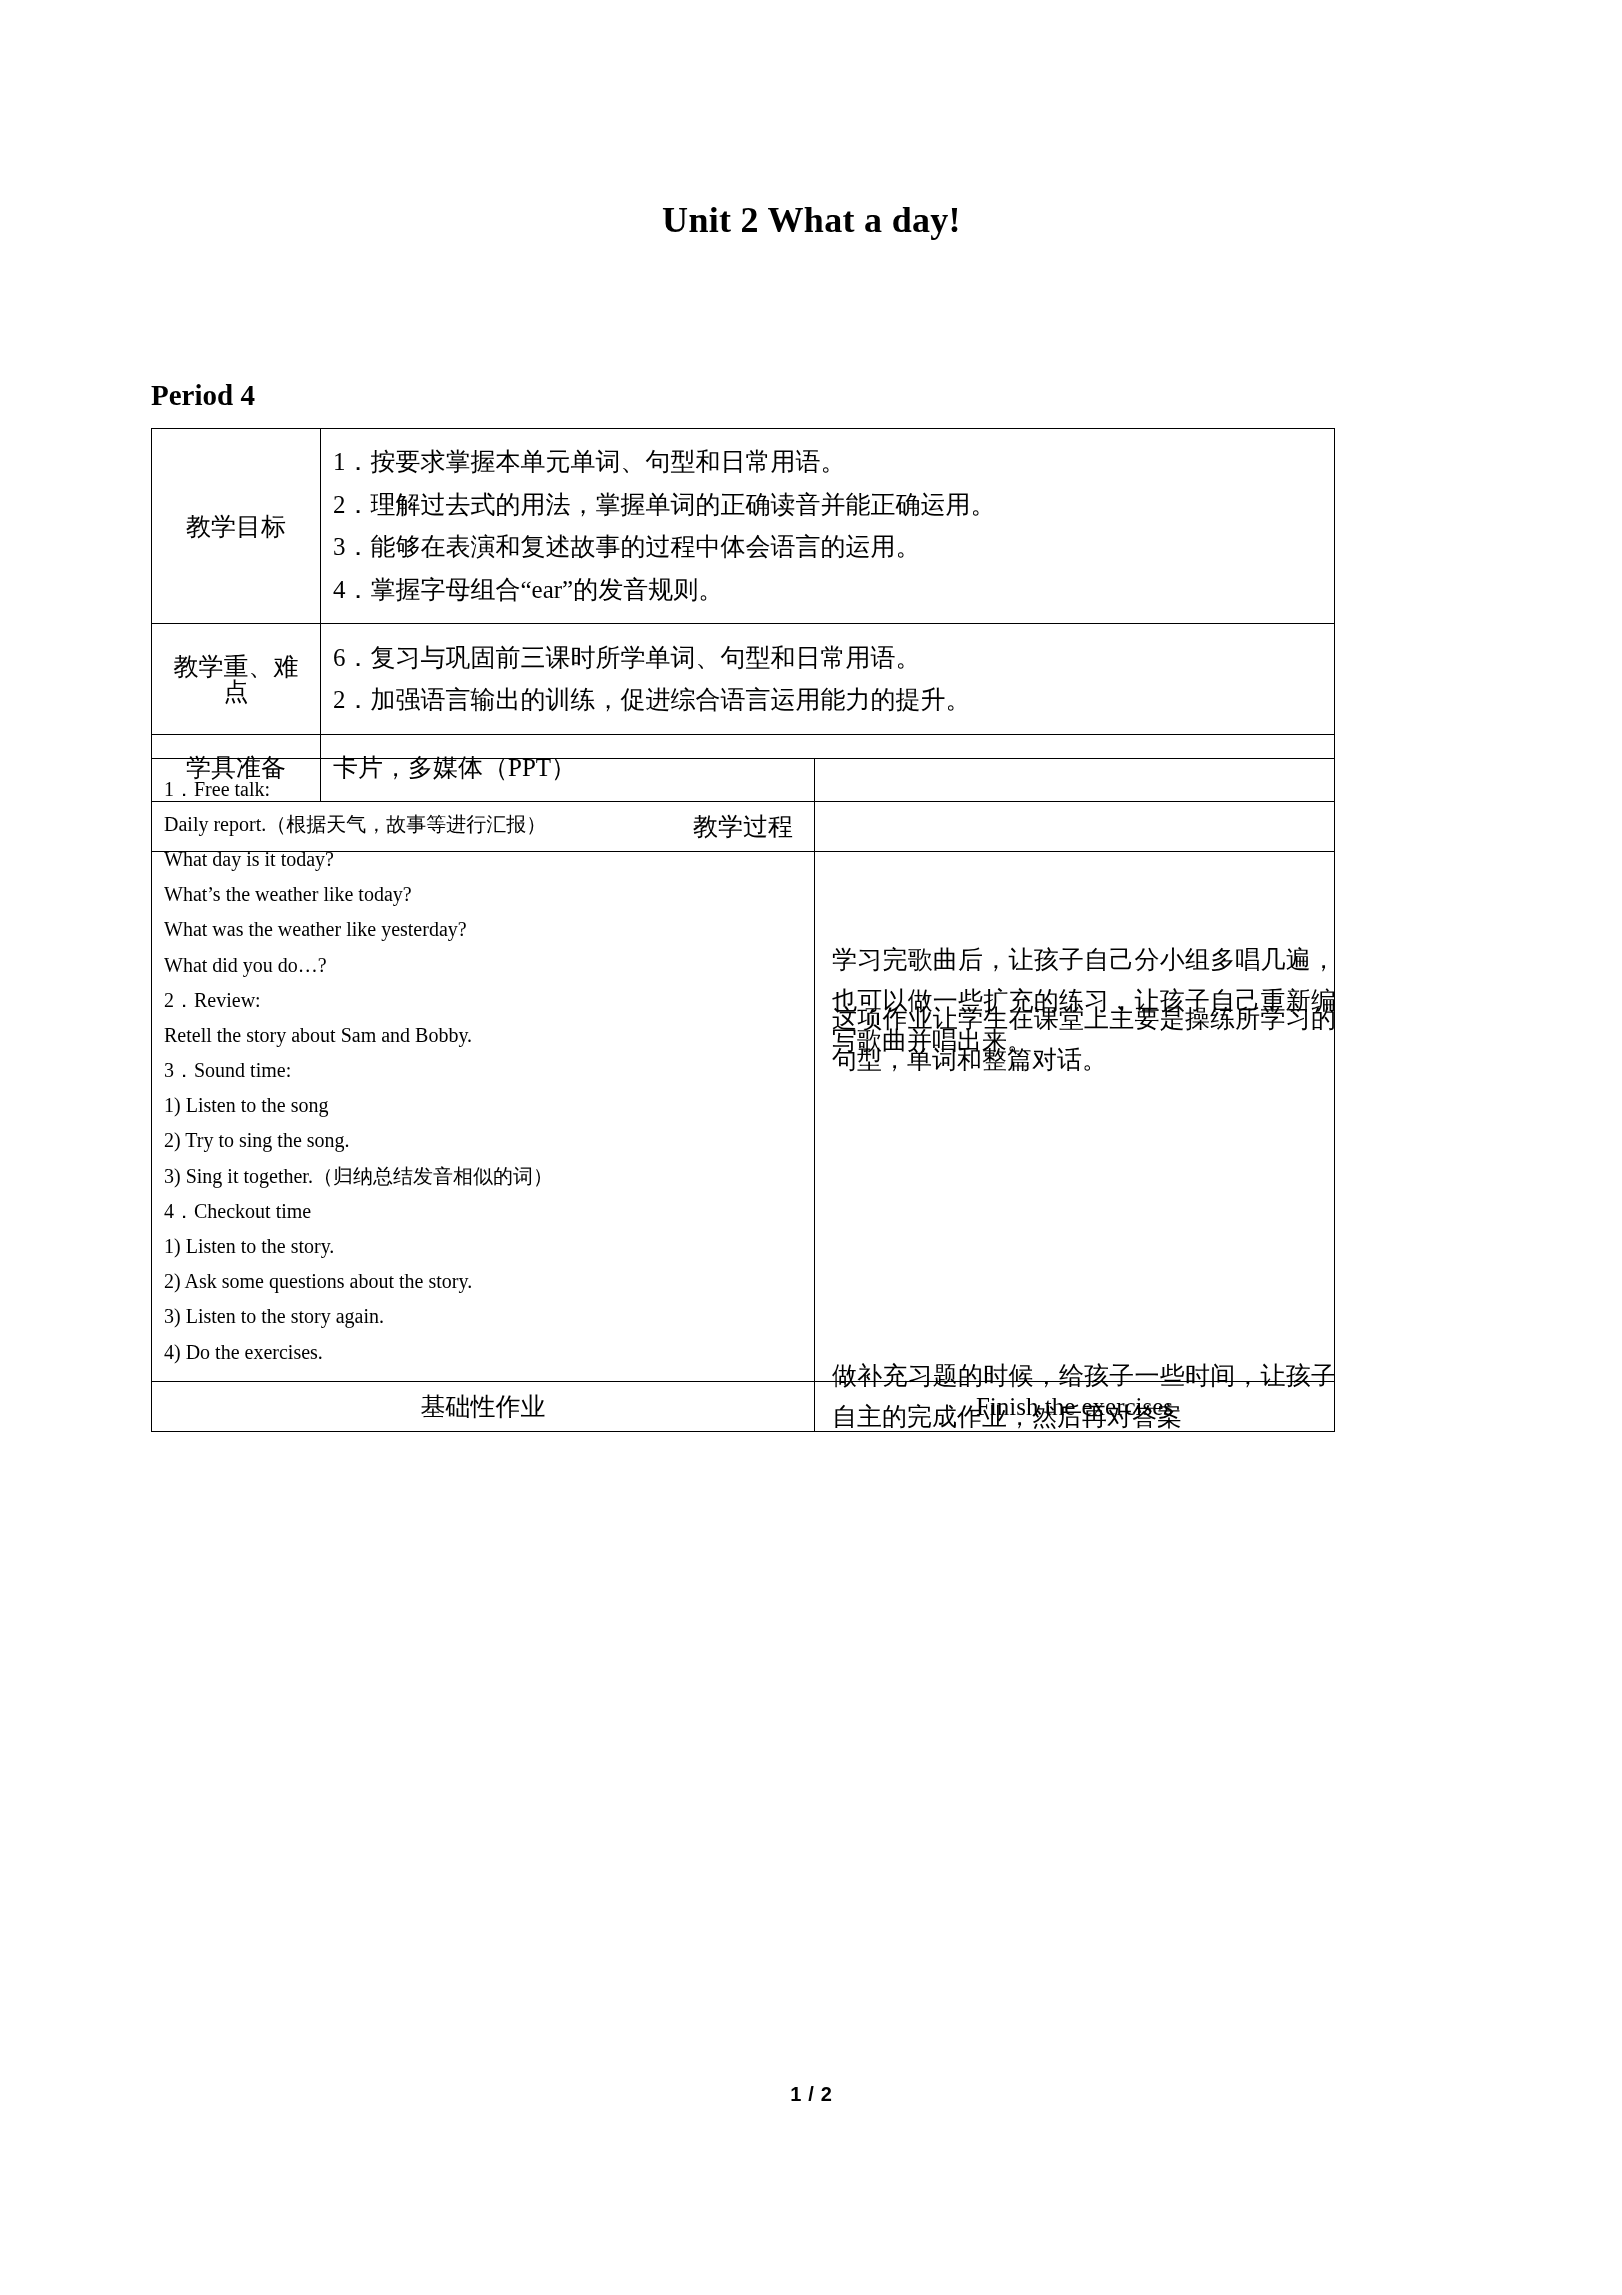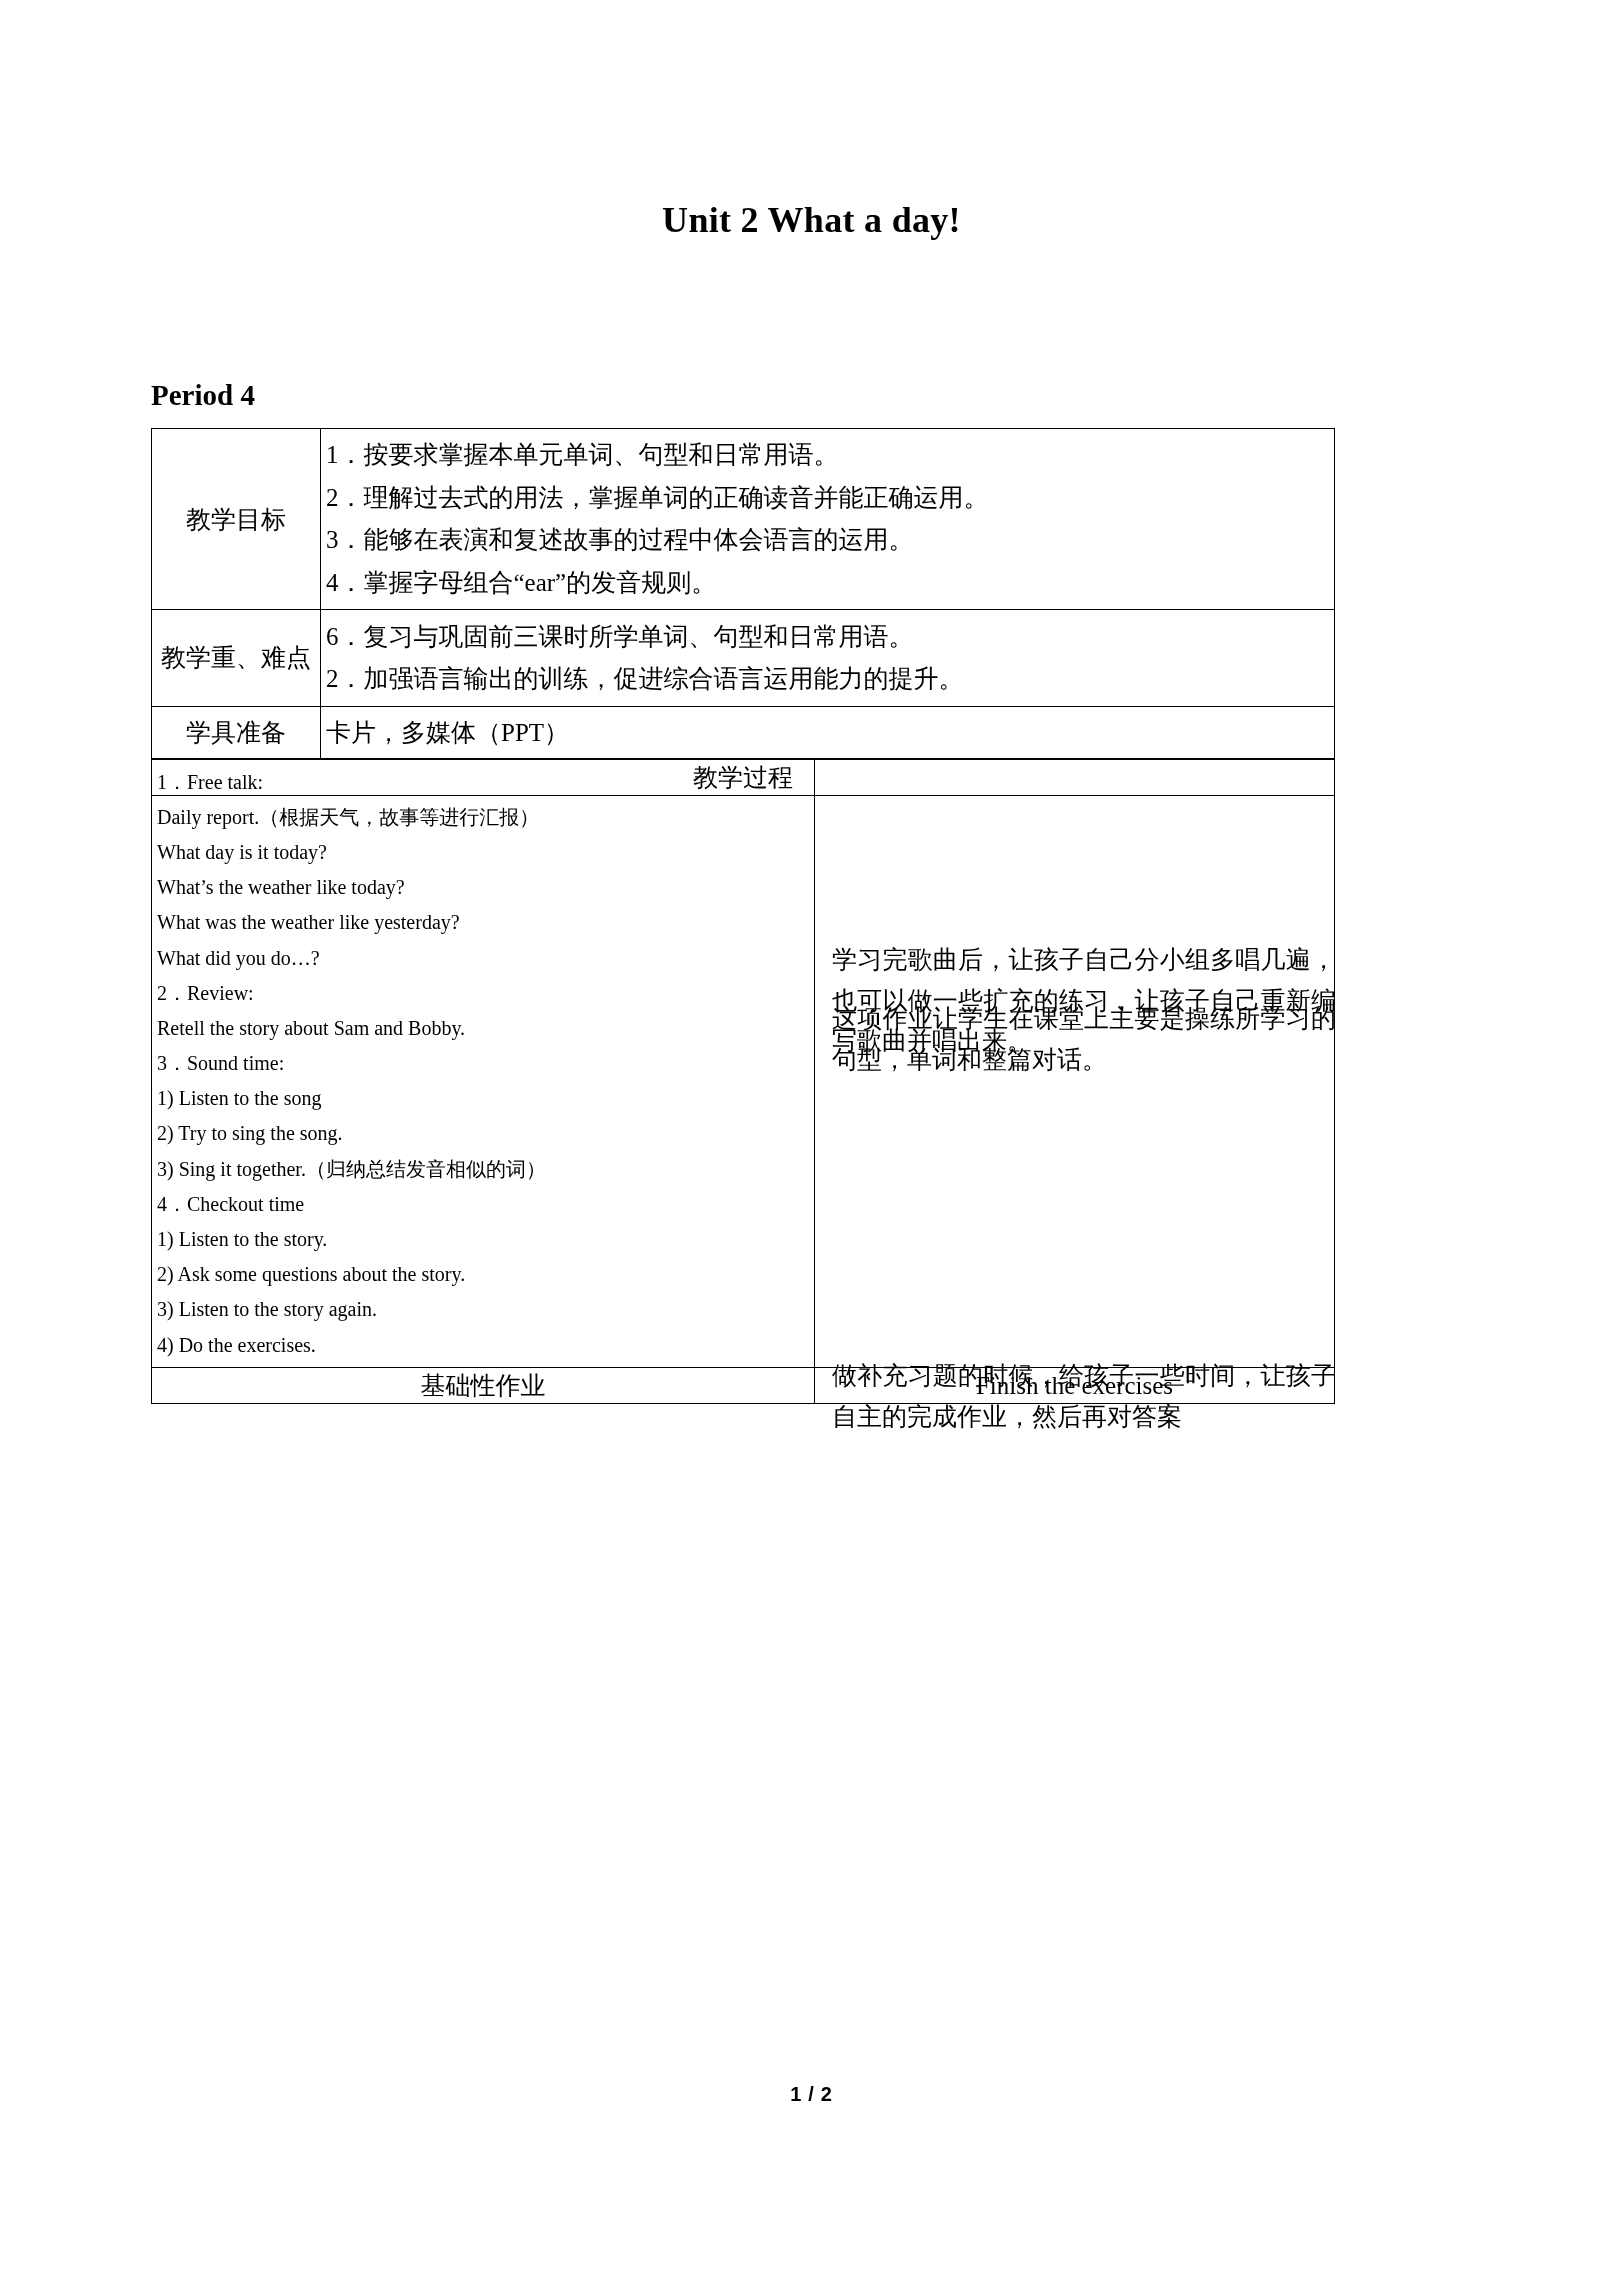--- a/index.html
+++ b/index.html
@@ -47,21 +47,21 @@
     position: absolute;
     left: 151px;
     top: 428px;
     width: 1184px;
     border-collapse: collapse;
     table-layout: fixed;
   }
   table.lesson-table td {
     border: 1.3px solid #000000;
     vertical-align: middle;
-    padding: 5px;
+    padding: 12px;
     font-size: 25px;
     line-height: 1.0;
   }
 
   .col-label { width: 169px; }
 
   .cell-label {
     text-align: center;
     font-size: 25px;
     padding: 9.3px 4px;

